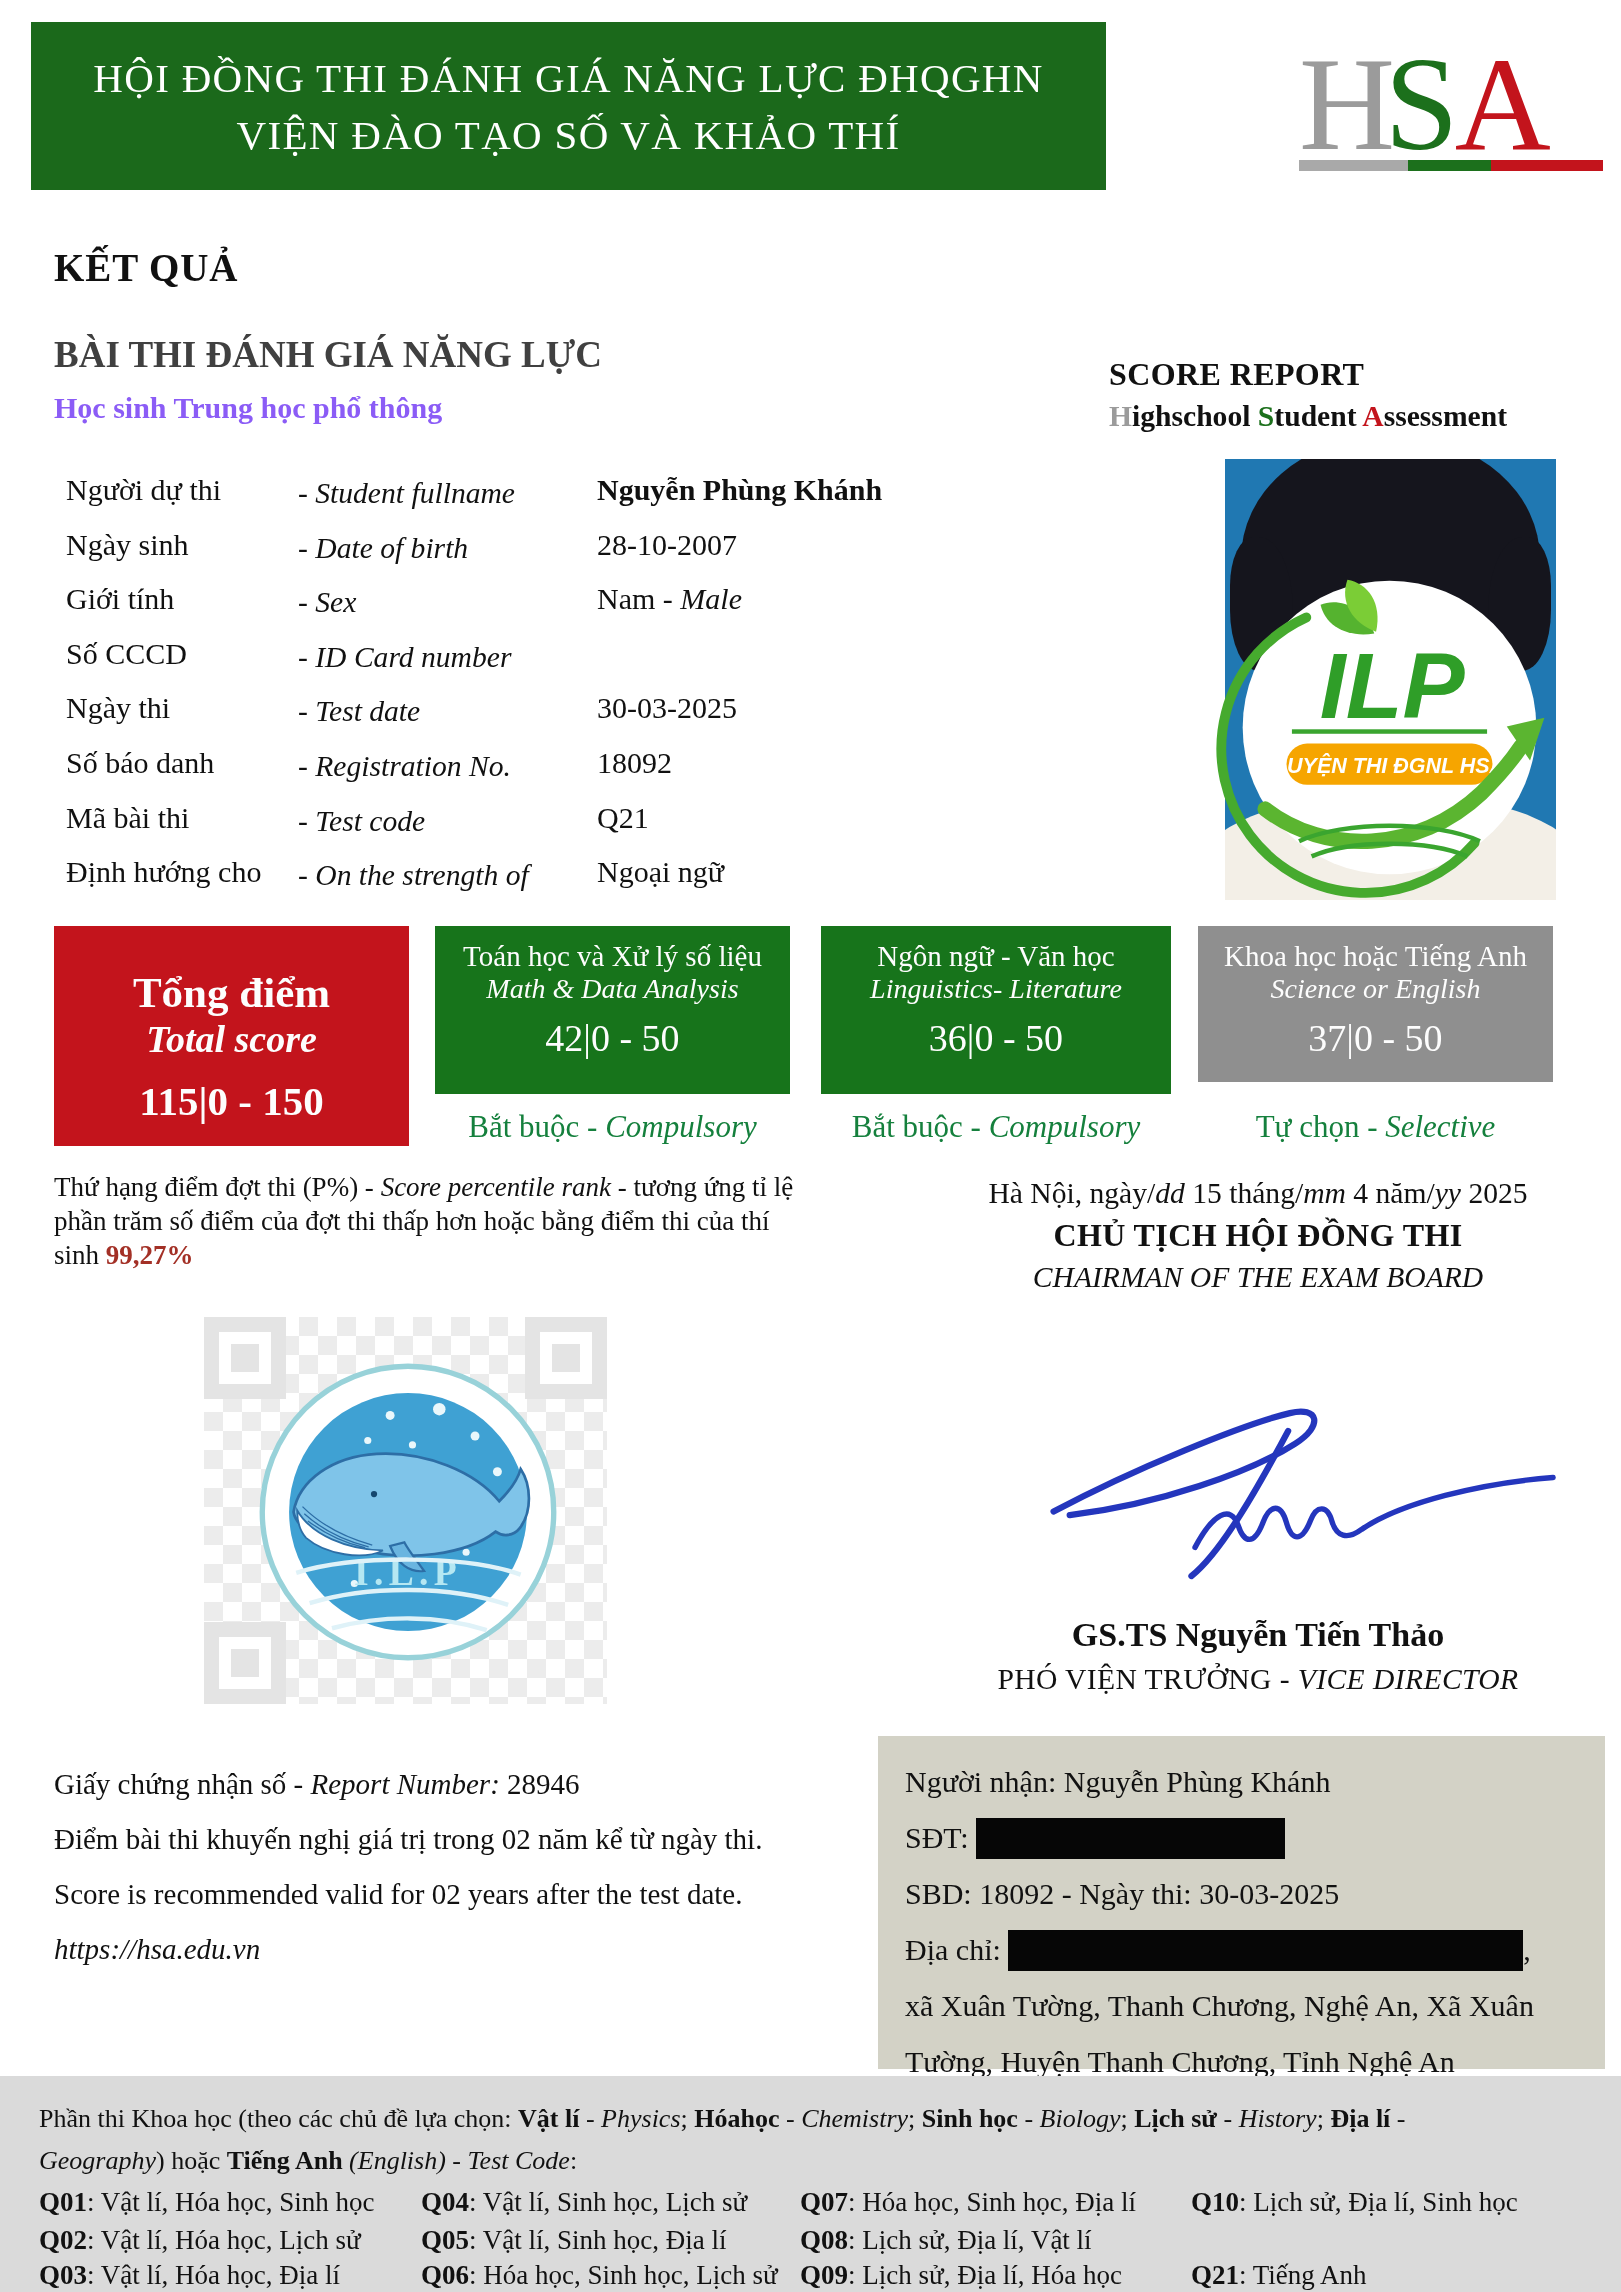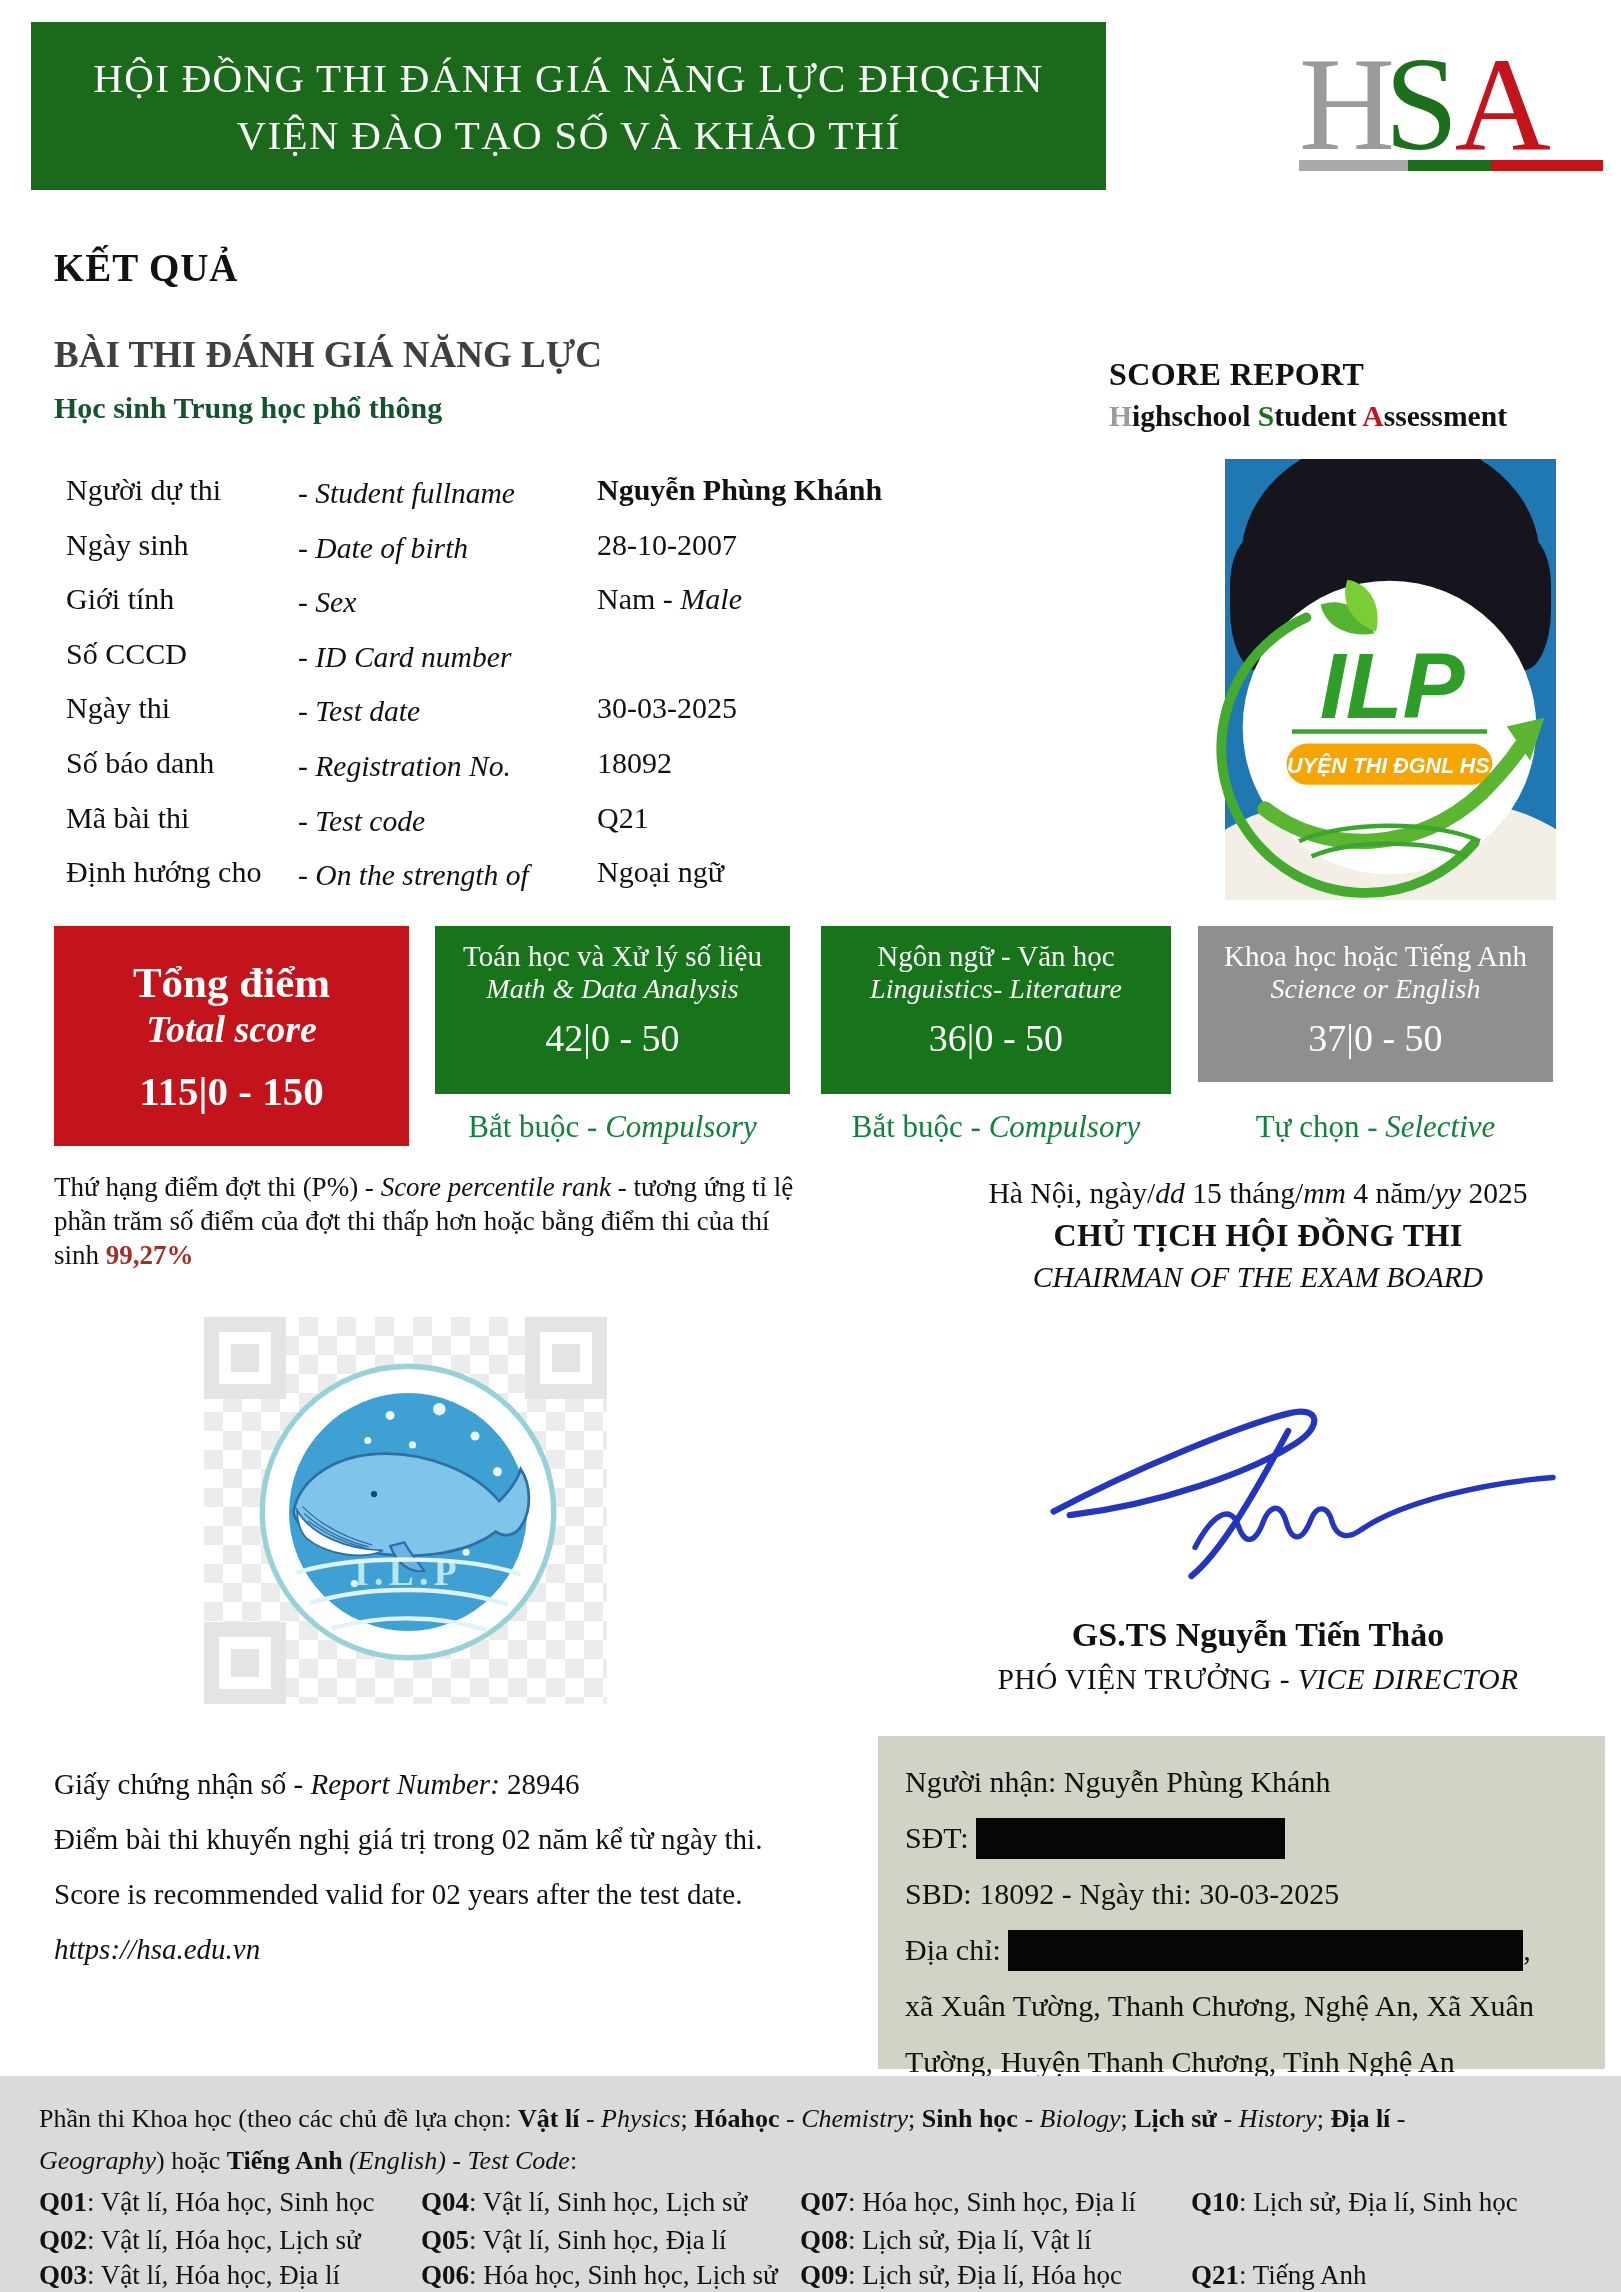--- a/index.html
+++ b/index.html
@@ -28,21 +28,21 @@
   .hl.h { color:#9b9b9b; }
   .hl.s { color:#1c701c; margin-left:-10.7px; }
   .hl.a { color:#c3141c; margin-left:-3.6px; }
   .hsa-bar { display:flex; width:304px; height:11.6px; margin-top:-5.4px; }
   .hsa-bar .b1 { width:36%; background:#a9a9a9; }
   .hsa-bar .b2 { width:27%; background:#1c701c; }
   .hsa-bar .b3 { width:37%; background:#c3141c; }
 
   .result-title { left:54px; top:245px; font-size:39px; font-weight:bold; letter-spacing:0.9px; }
   .exam-title   { left:54px; top:333px; font-size:37px; font-weight:bold; color:#404040; }
-  .exam-sub     { left:54px; top:391px; font-size:30px; font-weight:bold; color:#14532d; }
+  .exam-sub     { left:54px; top:391px; font-size:30px; font-weight:bold; color:#8b5cf6; }
   .score-report { left:1109px; top:356px; font-size:32px; font-weight:bold; letter-spacing:0.4px; }
   .sr-line      { left:1109px; top:400px; font-size:29.6px; font-weight:bold; }
   .sr-line .g { color:#9b9b9b; } .sr-line .gr { color:#1c701c; } .sr-line .r { color:#c3141c; }
 
   
   .irow { left:54px; width:1173px; height:47px; font-size:30px; white-space:nowrap; }
   .ivi  { position:absolute; left:12px; }
   .ien  { position:absolute; left:244px; font-style:italic; font-size:29.6px; top:3.6px; }
   .ival { position:absolute; left:543px; }
   .ival.bold { font-weight:bold; }
@@ -54,21 +54,21 @@
   .hair:before { content:""; position:absolute; left:-10.7px; top:99px; width:63px; height:134px;
           background:#15151d; border-radius:40% 60% 50% 50%; }
   .hair:after  { content:""; position:absolute; right:-10.7px; top:99px; width:63px; height:134px;
           background:#15151d; border-radius:60% 40% 50% 50%; }
   .shirt { position:absolute; left:-25px; bottom:-52px; width:382px; height:157px; background:#f3efe7;
           border-radius:46% 46% 0 0; }
   svg.ilp { left:1240px; top:578px; width:299px; height:299px; overflow:visible; }
 
   
   .sbox { color:#fdfdfd; text-align:center; }
-  .box-total { left:54px;  top:926px; width:355px; height:220px; background:#c3141c; padding-top:32px; }
+  .box-total { left:54px;  top:926px; width:355px; height:220px; background:#c3141c; padding-top:42px; }
   .box-s1    { left:435px; top:926px; width:355px; height:168px; background:#17741b; padding-top:14.3px; }
   .box-s2    { left:821px; top:926px; width:350px; height:168px; background:#17741b; padding-top:14.3px; }
   .box-s3    { left:1198px;top:926px; width:355px; height:156px; background:#8f8f8f; padding-top:14.3px; }
   .bt1 { font-size:43px; font-weight:bold; }
   .bt2 { font-size:38px; font-weight:bold; font-style:italic; }
   .bt3 { font-size:41px; font-weight:bold; margin-top:16px; }
   .st1 { font-size:29px; }
   .st2 { font-size:28px; font-style:italic; }
   .st3 { font-size:38px; margin-top:10.7px; }
   .blabel { top:1109px; font-size:31px; text-align:center; color:#15803d; }

